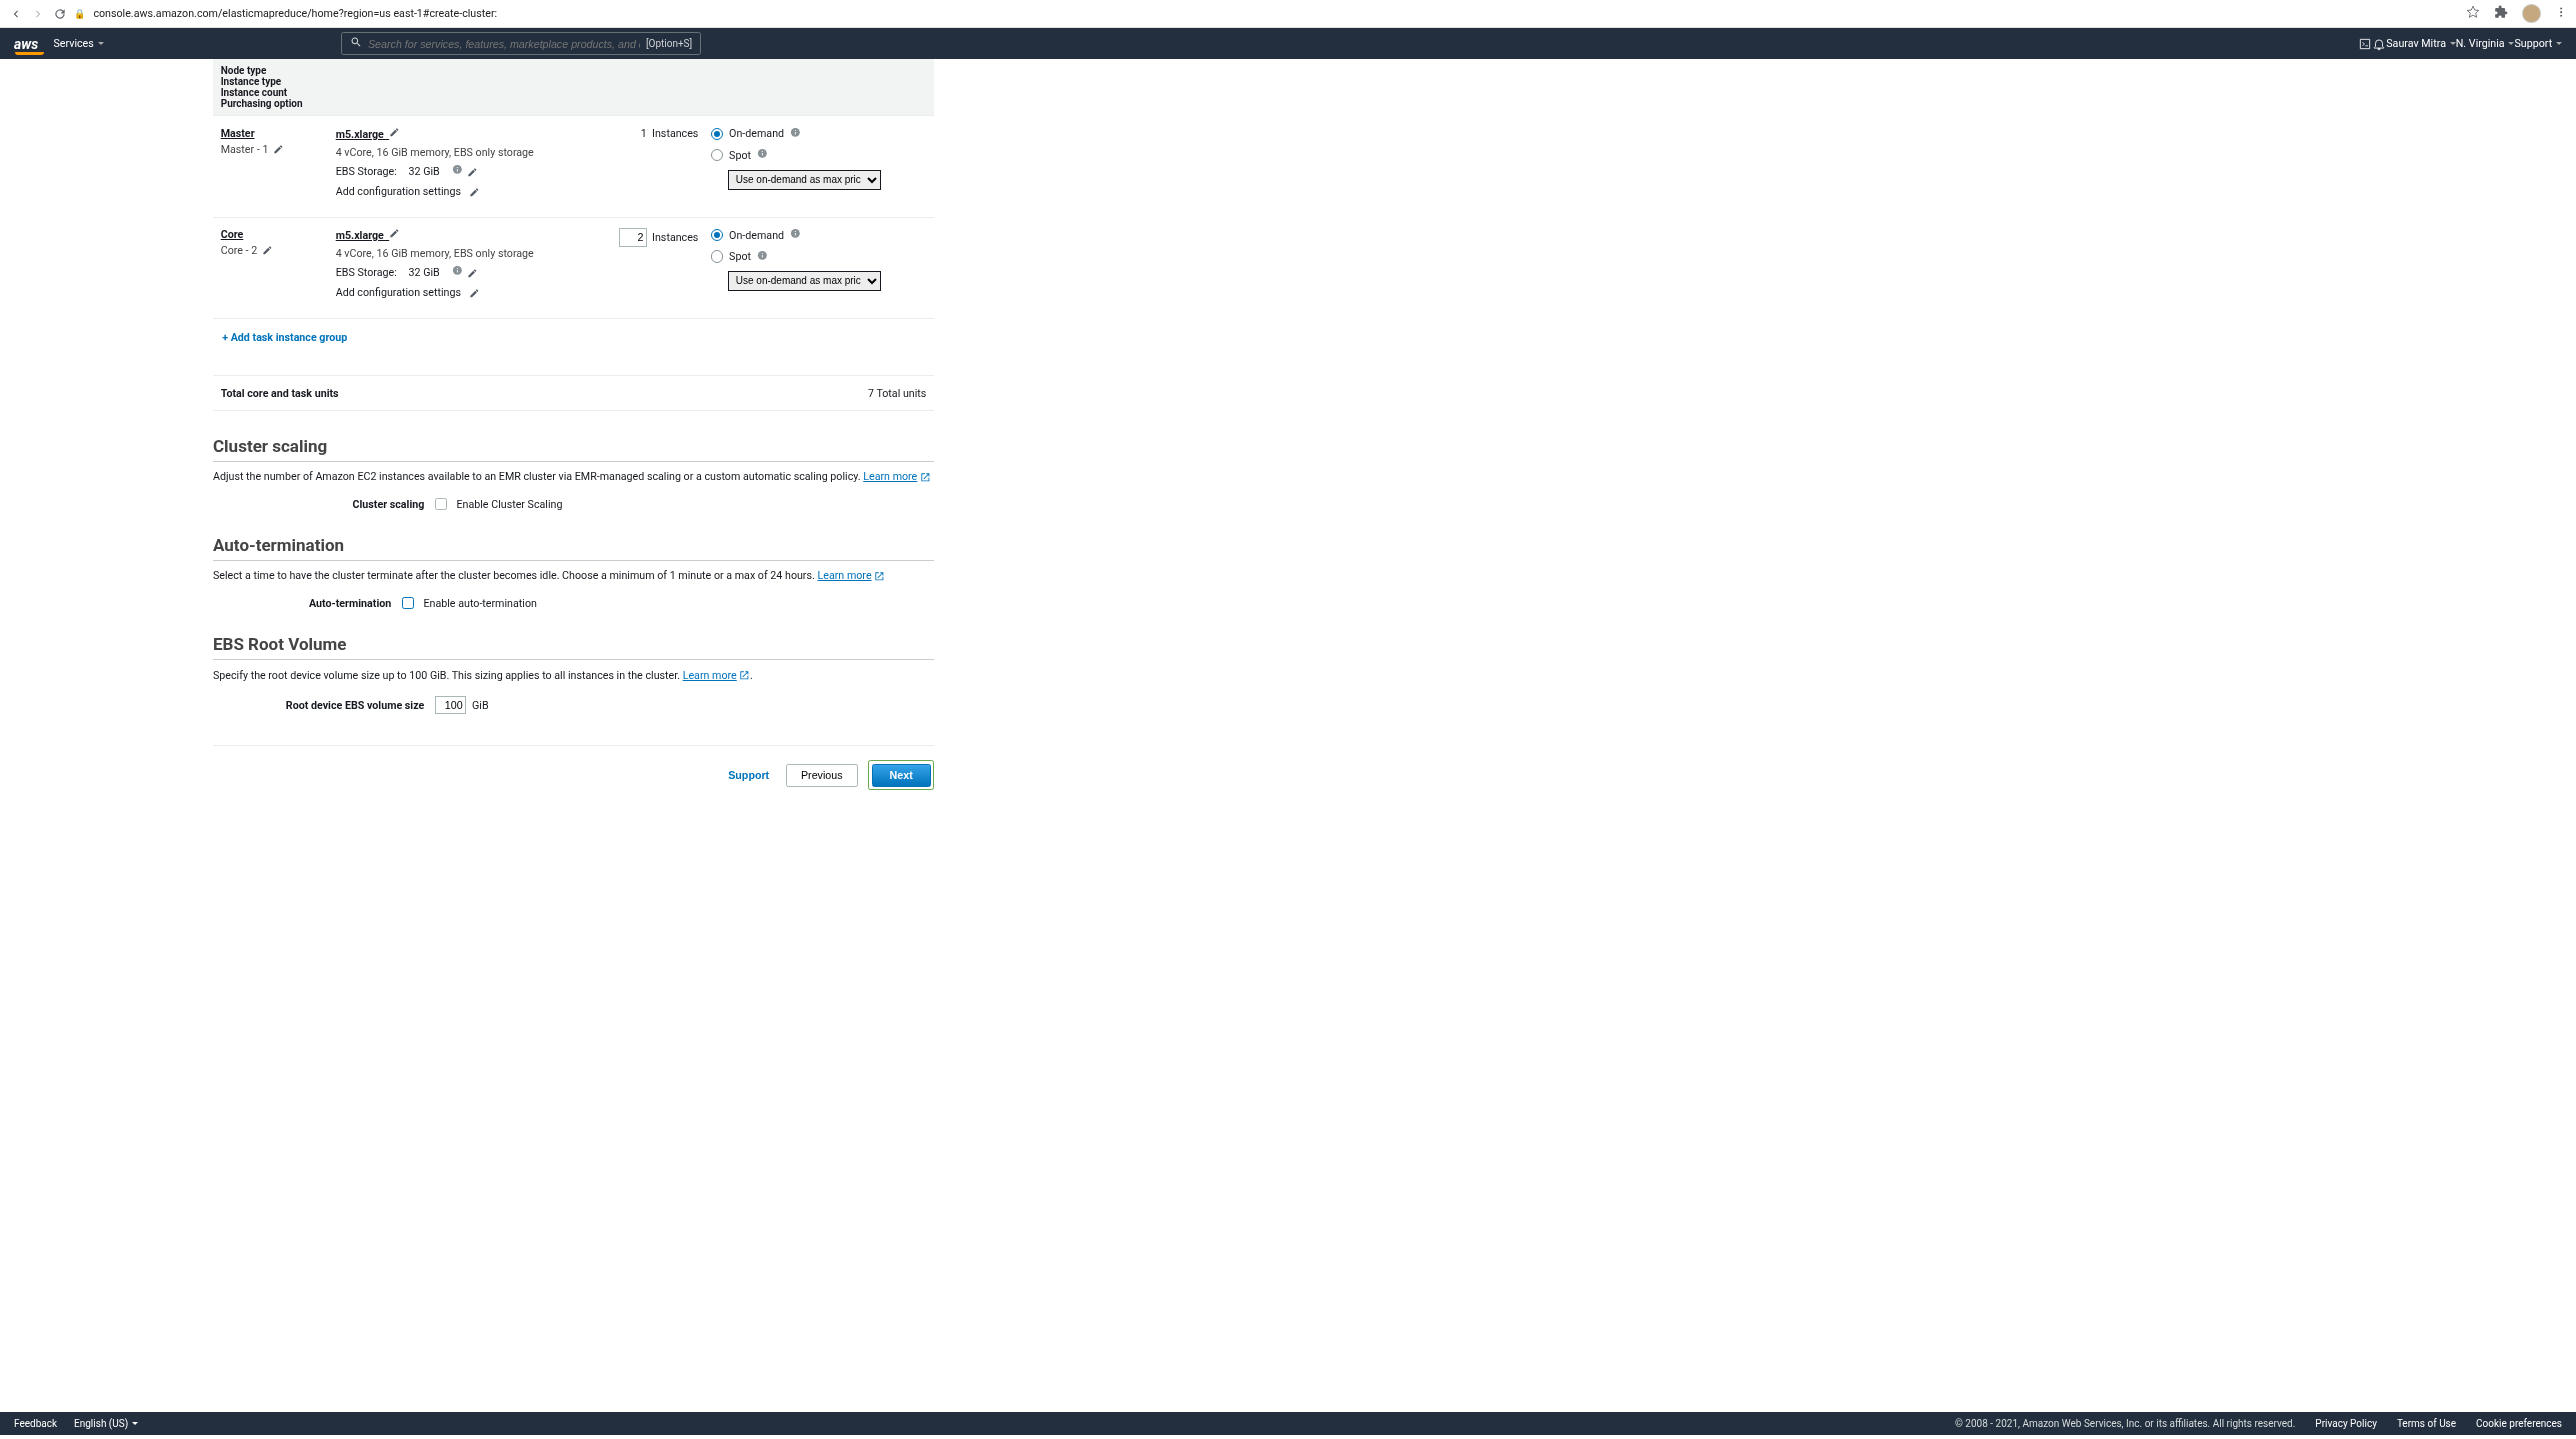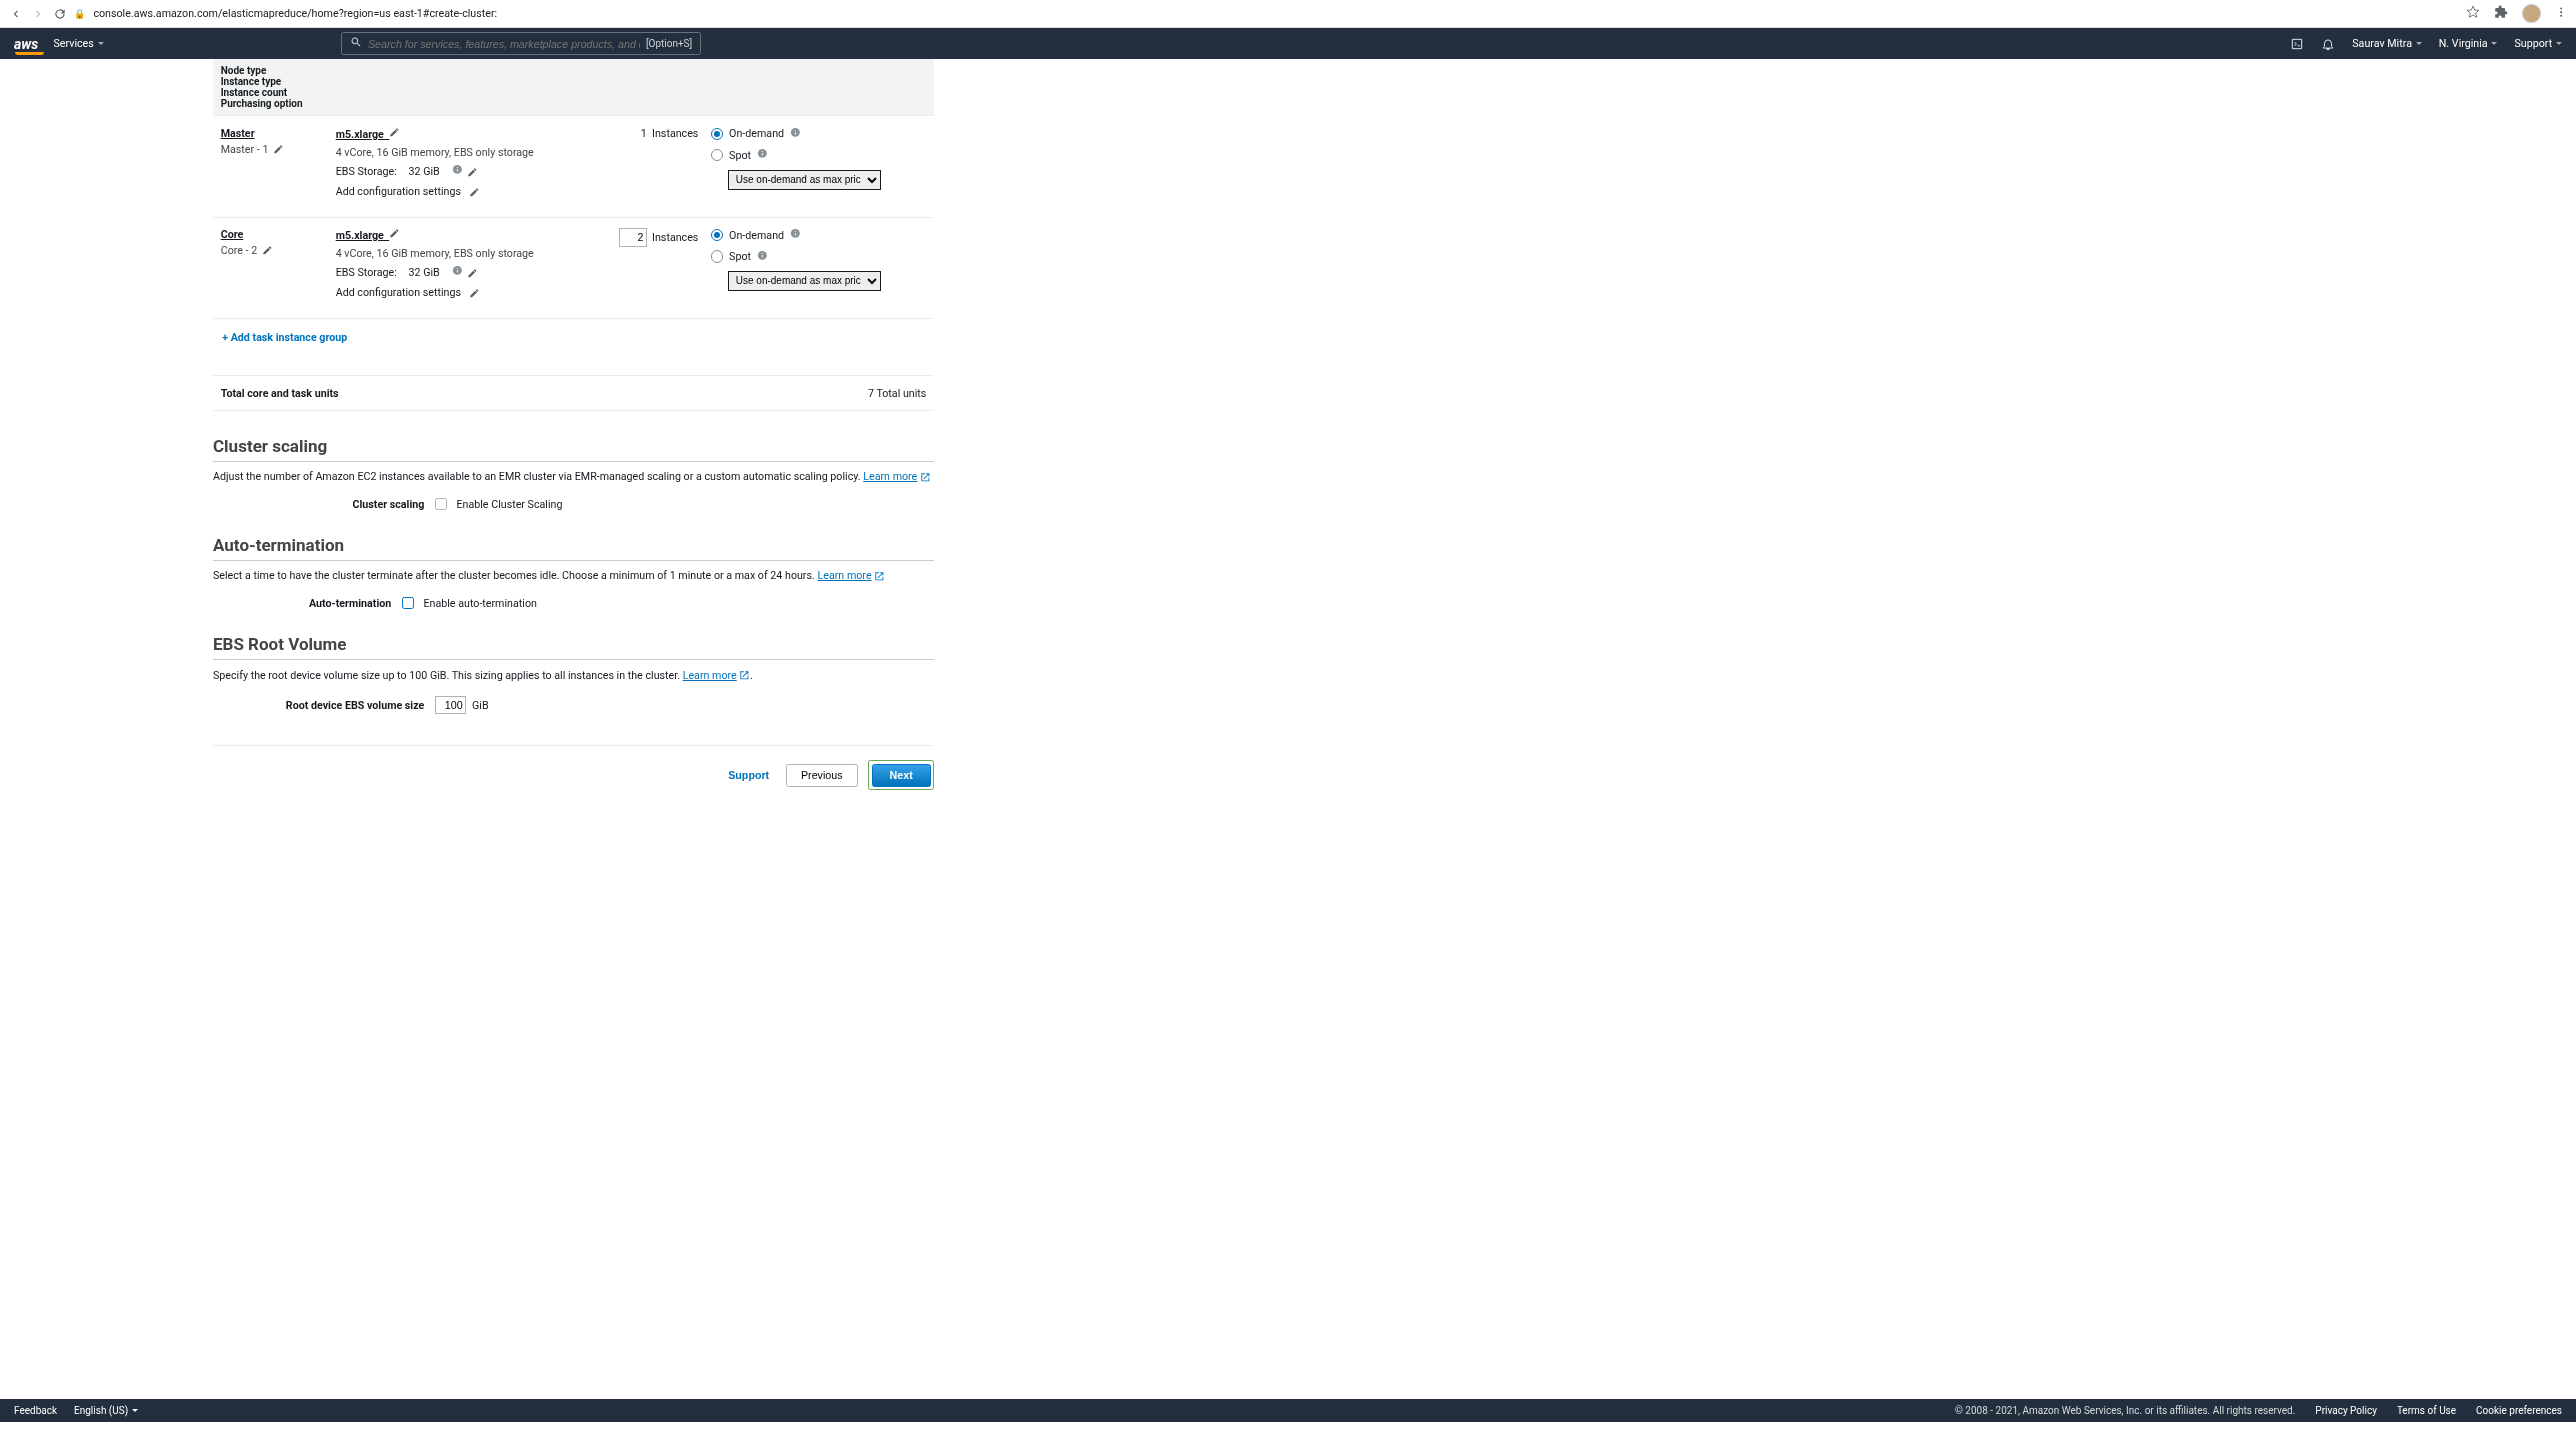--- a/index.html
+++ b/index.html
@@ -16,21 +16,21 @@
 
 
 .aws-header { height: 31px; background: #232f3e; color: #fff; display: flex; align-items: center; padding: 0 14px; gap: 15.3px; font-size: 10.7px; }
 .aws-logo { font-weight: 700; font-style: italic; font-size: 14px; color: #fff; position: relative; }
 .aws-logo::after { content: ""; display: block; height: 2.3px; background: #ff9900; border-radius: 0 0 4.6px 4.6px; margin-top: -1.5px; width: 29px; position: absolute; left: 0.8px; bottom: -3.1px; }
 .hdr-item { display: flex; align-items: center; gap: 3.8px; cursor: pointer; }
 .caret-down { width: 0; height: 0; border-left: 3.8px solid transparent; border-right: 3.8px solid transparent; border-top: 3.8px solid #aaa; }
 .aws-search { display: flex; align-items: center; border: 0.8px solid #687078; border-radius: 2.3px; background: #232f3e; height: 23px; padding: 0 7.7px; width: 360px; gap: 6.1px; color: #cfd2d4; margin-left: 222px; }
 .aws-search input { background: transparent; border: none; color: #cfd2d4; font-size: 10.7px; flex: 1; font-style: italic; outline: none; }
 .aws-search .shortcut { color: #cfd2d4; font-size: 10px; }
-.hdr-right { margin-left: auto; display: flex; align-items: center; gap: 17px; }
+.hdr-right { margin-left: auto; display: flex; align-items: center; }
 .hdr-icon { color: #fff; display: inline-flex; }
 
 
 .page { max-width: 721px; margin: 0 auto 31px 213px; padding-top: 0px; }
 .table-header-row { background: #f2f3f3; display: flex; padding: 6.1px 7.7px; border-bottom: 0.8px solid #eaeded; font-weight: 700; font-size: 10px; flex-direction: column; }
 .node-row { display: flex; padding: 10.7px 7.7px 14px; border-bottom: 0.8px solid #eaeded; }
 .col-nodetype { width: 115px; }
 .col-instancetype { width: 245px; }
 .col-count { width: 130px; text-align: right; padding-right: 12.3px; }
 .col-purchasing { width: 215px; }
@@ -73,21 +73,21 @@
 .aws-checkbox.focused { border: 1.5px solid #0073bb; }
 .small-input { width: 31px; height: 18.4px; border: 0.8px solid #aab7b8; text-align: right; padding-right: 2.3px; font-size: 10.7px; }
 
 .button-row { margin-top: 31px; border-top: 0.8px solid #eaeded; padding-top: 14px; display: flex; justify-content: flex-end; gap: 10.7px; align-items: center; }
 .btn-cancel { color: #0073bb; font-weight: 700; cursor: pointer; background: none; border: none; font-size: 10.7px; padding: 6.1px; }
 .btn-prev { border: 0.8px solid #aab7b8; border-radius: 2.3px; background: #fff; height: 23px; padding: 0 14px; font-weight: 400; font-size: 10.7px; cursor: pointer; }
 .btn-next { border: 0.8px solid #0073bb; background: linear-gradient(#36a3ea, #0073bb); color: #fff; border-radius: 2.3px; height: 23px; padding: 0 17px; font-weight: 700; font-size: 10.7px; cursor: pointer; }
 .btn-next-wrap { border: 1.5px solid #6aa84f; border-radius: 2.3px; padding: 2.3px; }
 
 
-.footer { background: #232f3e; color: #fff; height: 23px; display: flex; align-items: center; padding: 0 14px; font-size: 10px; position: fixed; bottom: 17px; left: 0; right: 0; }
+.footer { background: #232f3e; color: #fff; height: 23px; display: flex; align-items: center; padding: 0 14px; font-size: 10px; position: fixed; bottom: 4px; left: 0; right: 0; }
 .footer .left-group { display:flex; align-items:center; gap: 17px; }
 .footer .right-group { margin-left:auto; display:flex; align-items:center; gap: 20px; }
 .footer a { color: #fff; text-decoration: none; cursor:pointer; }
 .caret-down.white { border-top-color:#fff; }
 </style>
 </head>
 <body>
 
 <div class="browser-bar">
   <span class="nav-arrow">

